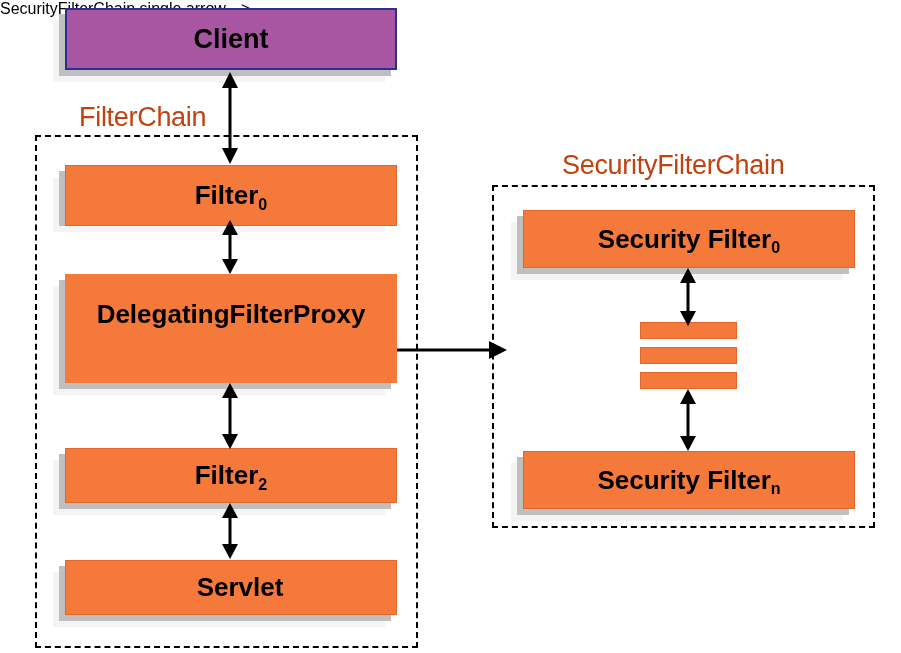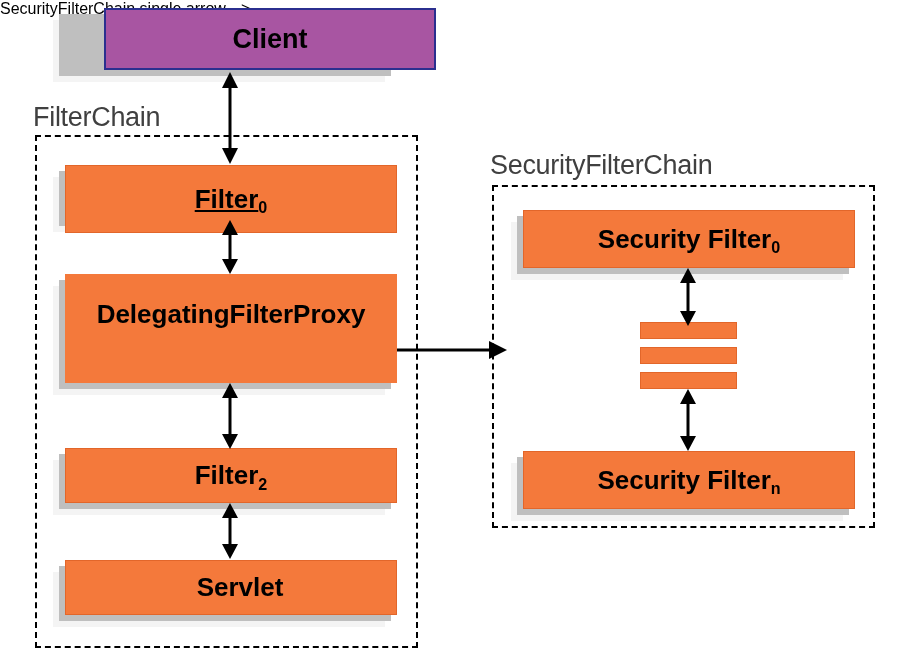--- a/index.html
+++ b/index.html
@@ -22,23 +22,24 @@
   .group-box {
     position: absolute;
     border: 2px dashed #000000;
     background: transparent;
     box-sizing: border-box;
   }
   .group-label {
     position: absolute;
     font-size: 27px;
     font-weight: 400;
-    color: #404040;
+    color: #c2410c;
     white-space: nowrap;
     letter-spacing: -0.3px;
+    margin-left: 46px;
   }
 
   
   .node {
     position: absolute;
     box-sizing: border-box;
     display: flex;
     align-items: center;
     justify-content: center;
     font-weight: bold;
@@ -129,39 +130,39 @@
   .lbl { pointer-events: none; }
 </style>
 </head>
 <body>
 
 <div id="canvas">
 
   
   <div class="shadow-lt" style="left:53px; top:20px; width:332px; height:62px;"></div>
   <div class="shadow-dk" style="left:59px; top:14px; width:332px; height:62px;"></div>
-  <div class="node purple" style="left:65px; top:8px; width:332px; height:62px;margin-left:39px;">
+  <div class="node purple" style="left:65px; top:8px; width:332px; height:62px;">
     <span class="lbl">Client</span>
   </div>
 
   
   <svg class="arrow-v" style="left:214px; top:72px;" width="32" height="92" viewBox="0 0 32 92">
     <line x1="16" y1="10" x2="16" y2="82" stroke="#000" stroke-width="3"></line>
     <polygon points="16,0 8,16 24,16" fill="#000"></polygon>
     <polygon points="16,92 8,76 24,76" fill="#000"></polygon>
   </svg>
 
   
   <div class="group-label" style="left:33px; top:102px;">FilterChain</div>
   <div class="group-box" style="left:35px; top:135px; width:383px; height:513px;"></div>
 
   
   <div class="shadow-lt" style="left:53px; top:177px; width:332px; height:55px;"></div>
   <div class="shadow-dk" style="left:59px; top:171px; width:332px; height:55px;"></div>
-  <div class="node orange" style="left:65px; top:165px; width:332px; height:68px;text-decoration:underline;">
+  <div class="node orange" style="left:65px; top:165px; width:332px; height:61px;">
     <span class="lbl">
       <span>Filter</span><sub>0</sub>
     </span>
   </div>
 
   
   <svg class="arrow-v" style="left:214px; top:220px;" width="32" height="54" viewBox="0 0 32 54">
     <line x1="16" y1="9" x2="16" y2="45" stroke="#000" stroke-width="3"></line>
     <polygon points="16,0 8,15 24,15" fill="#000"></polygon>
     <polygon points="16,54 8,39 24,39" fill="#000"></polygon>
@@ -206,21 +207,21 @@
   
   <div class="shadow-lt" style="left:53px; top:572px; width:332px; height:55px;"></div>
   <div class="shadow-dk" style="left:59px; top:566px; width:332px; height:55px;"></div>
   <div class="node orange" style="left:65px; top:560px; width:332px; height:55px;padding-left:18px;">
     <span class="lbl">
       <span>Servlet</span><sub></sub>
     </span>
   </div>
 
   
-  <div class="group-label" style="left:490px; top:150px;">SecurityFilterChain</div>
+  <div class="group-label" style="left:516px; top:150px;">SecurityFilterChain</div>
   <div class="group-box" style="left:492px; top:185px; width:383px; height:343px;"></div>
 
   
   <div class="shadow-lt" style="left:511px; top:222px; width:332px; height:58px;"></div>
   <div class="shadow-dk" style="left:517px; top:216px; width:332px; height:58px;"></div>
   <div class="node orange" style="left:523px; top:210px; width:332px; height:58px;">
     <span class="lbl">
       <span>Security Filter</span><sub>0</sub>
     </span>
   </div>

